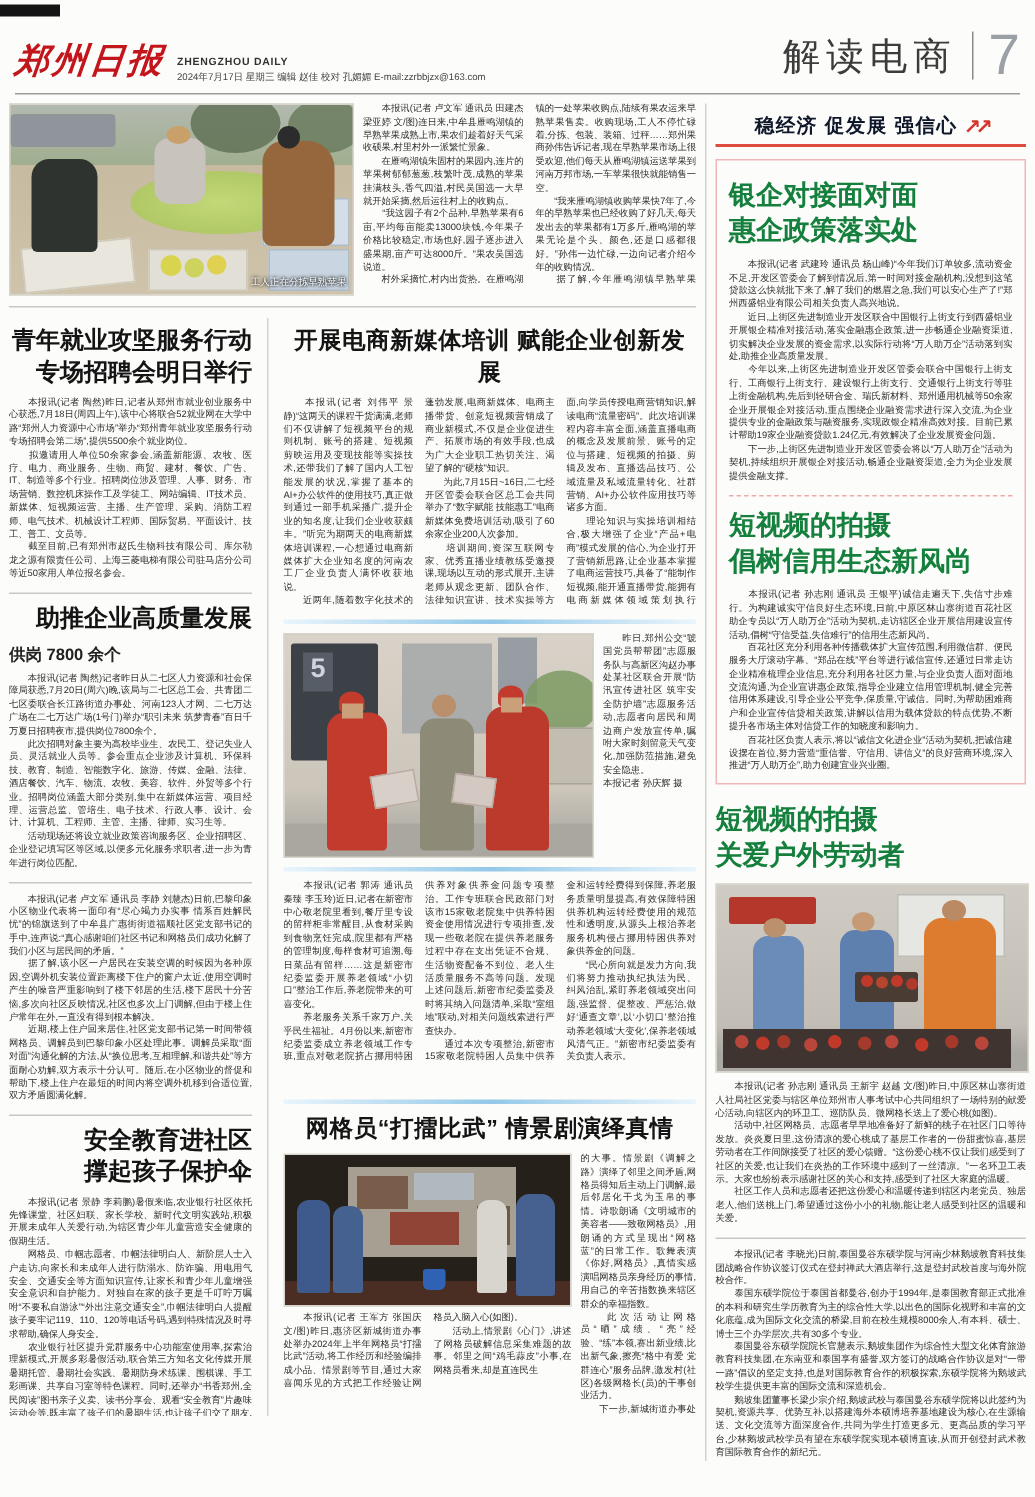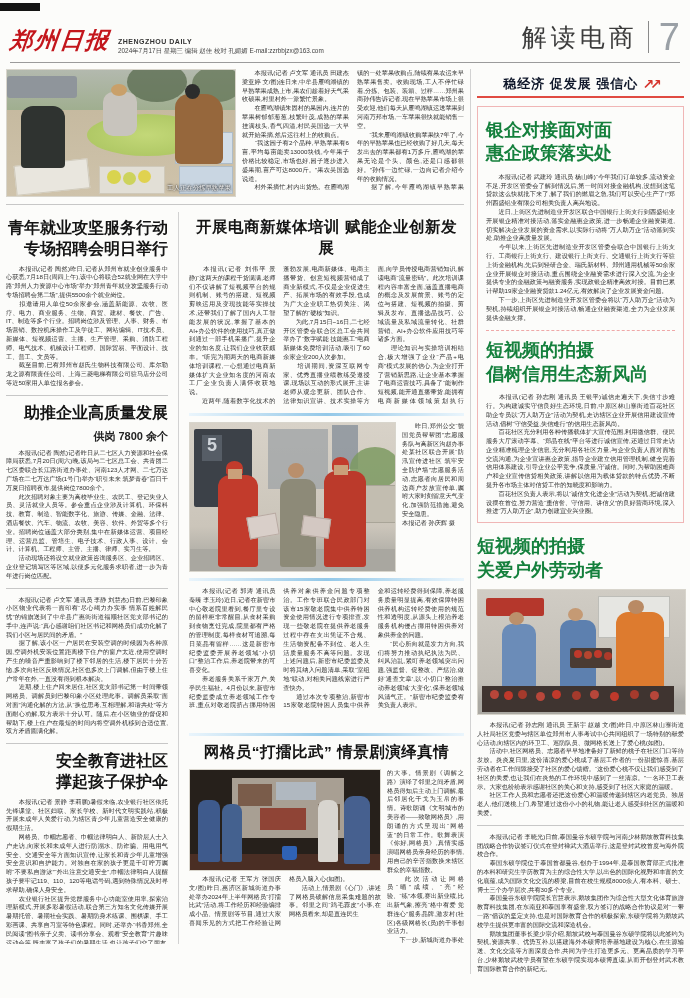--- a/index.html
+++ b/index.html
@@ -31,21 +31,21 @@
   .lead-body{flex:1;column-count:2;column-gap:8px;overflow:hidden;}
   .body-text{font-size:6.2px;line-height:1.42;text-align:justify;color:#2d2d2d;}
   .pre{white-space:pre-line;}
   .rule-gray{border:none;border-top:1px solid #c7c7c7;margin:7px 0;}
   .rule-blue{border:none;height:3px;background:linear-gradient(90deg,#eaf5fc,#93c8e8,#eaf5fc);margin:6px 0;}
   
   .lower{display:flex;gap:10px;height:732px;overflow:hidden;margin-top:2px;}
   .left-rail{width:162px;flex:0 0 auto;}
   .mid-col{flex:1;min-width:0;}
   h2.small-h{font-size:16px;font-weight:900;color:#141414;text-align:right;line-height:1.3;margin:6px 0 5px 0;white-space:pre-line;}
-  .sub-h{font-size:11px;font-weight:700;color:#222;text-align:right;margin:0 0 5px 0;}
+  .sub-h{font-size:11px;font-weight:700;color:#222;text-align:left;margin:0 0 5px 0;}
   h2.mid-h{font-size:15.5px;font-weight:900;color:#141414;text-align:center;margin:5px 0 6px 0;letter-spacing:.5px;}
   .cols3{column-count:3;column-gap:8px;overflow:hidden;}
   .cols2{column-count:2;column-gap:8px;overflow:hidden;}
   
   .mid-photo-row{display:flex;gap:6px;height:150px;}
   .p2{width:205px;height:148px;}
   .mid-cap{width:72px;overflow:hidden;}
   
   .m3-row{display:flex;gap:6px;height:208px;overflow:hidden;}
   .m3-left{width:192px;flex:0 0 auto;}

